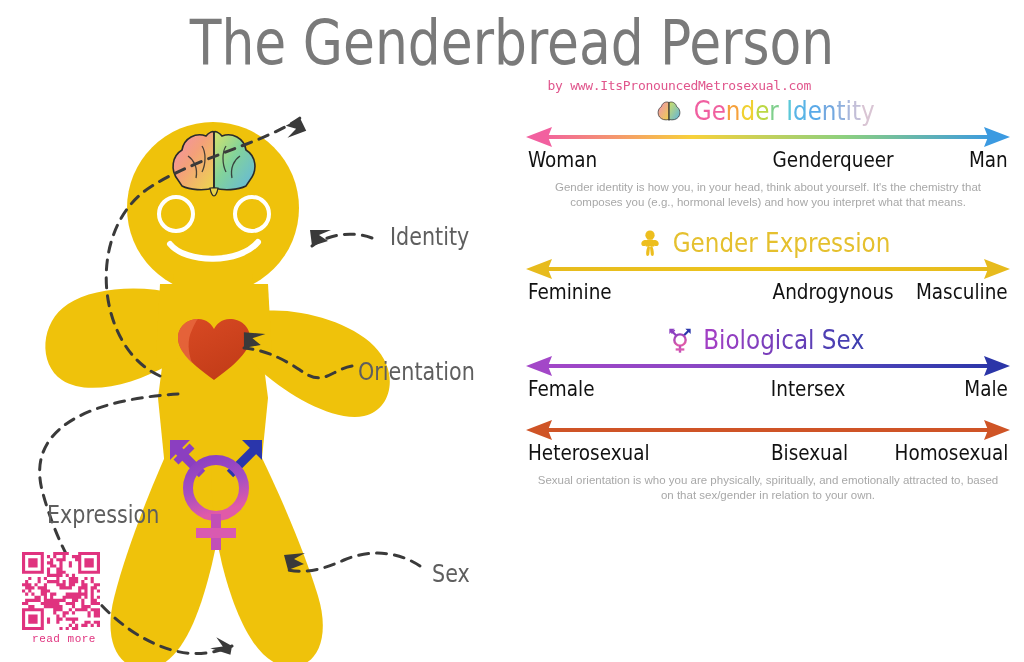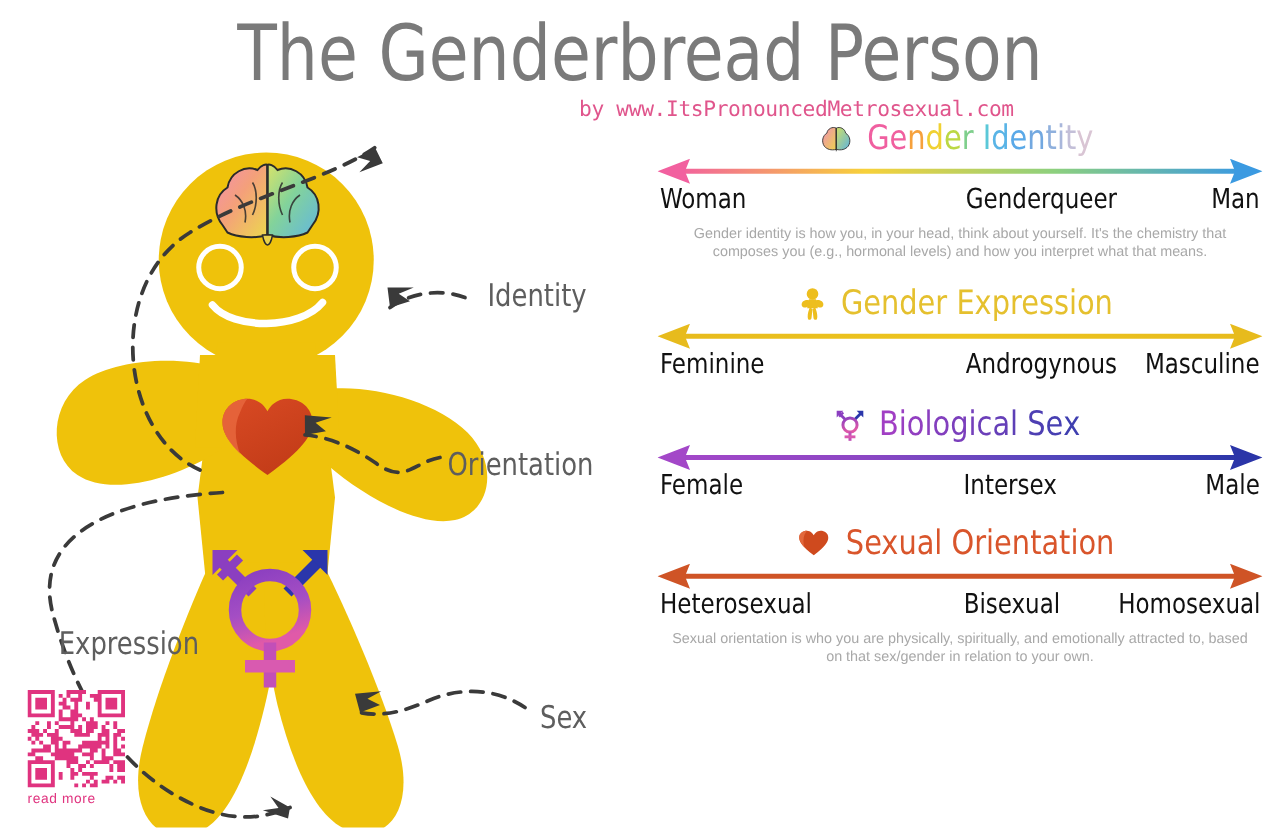--- a/index.html
+++ b/index.html
@@ -12,21 +12,21 @@
   
   .title{
     position:absolute;left:0;top:6px;width:1024px;text-align:center;
     font-family:"DejaVu Sans Condensed","Liberation Sans",sans-serif;
     font-size:62px;font-weight:400;color:#7a7a7a;letter-spacing:0px;
     transform:scaleX(0.93);transform-origin:50% 50%;white-space:nowrap;
   }
   .byline{
     position:absolute;right:118px;top:78px;
     font-family:"DejaVu Sans Mono","Liberation Mono",monospace;
-    font-size:17px;color:#e0558c;white-space:nowrap;letter-spacing:-0.3px;
+    font-size:13px;color:#e0558c;white-space:nowrap;letter-spacing:-0.3px;
   }
 
   
   .figure-wrap{position:absolute;left:0;top:98px;width:510px;height:576px;}
   .figure-wrap svg{display:block;}
 
   .lbl{
     position:absolute;
     font-family:"DejaVu Sans Condensed","Liberation Sans",sans-serif;
     color:#5e5e5e;font-size:25px;white-space:nowrap;
@@ -34,22 +34,22 @@
   }
   .lbl-identity{left:390px;top:124px;}
   .lbl-orientation{left:358px;top:259px;}
   .lbl-expression{left:47px;top:402px;}
   .lbl-sex{left:432px;top:461px;}
 
   
   .qr-block{position:absolute;left:22px;top:552px;width:84px;}
   .qr{width:78px;height:78px;display:block;}
   .qr-caption{
-    font-family:Liberation Sans, sans-serif;
-    font-size:11px;color:#e0337f;margin-top:3px;letter-spacing:0.5px;
+    font-family:Liberation Mono, monospace;
+    font-size:11px;color:#e0337f;margin-top:3px;letter-spacing:0.5px;text-align:center;
   }
 
   
   .spectra{position:absolute;left:512px;top:96px;width:512px;}
   .spectrum{position:relative;width:512px;}
 
   .sp-head{
     text-align:center;white-space:nowrap;
     font-family:"DejaVu Sans Condensed","Liberation Sans",sans-serif;
     font-size:27px;line-height:30px;
@@ -321,30 +321,20 @@
         <path d="M484 10 L458 0 L462 10 L458 20 Z" fill="#2b35a8"></path>
       </svg>
         </div>
         <div class="endpoints">
           <span class="ep-left">Female</span>
        <span class="ep-mid">Intersex</span>
        <span class="ep-right">Male</span>
         </div>
       </div>
       <div class="spectrum" style="margin-top: 14px;">
-        <div class="sp-head">
-          <span class="hicon"><svg width="26" height="22" viewBox="-20 -18 40 36">
-        <path d="M0 15 C-15 4 -19 -3 -19 -8 C-19 -14 -14 -17 -9 -17
-                 C-4 -17 -1 -13 0 -11 C1 -13 4 -17 9 -17 C14 -17 19 -14 19 -8
-                 C19 -3 15 4 0 15 Z" fill="#cf4a1e"></path>
-        <path d="M-9 -17 C-14 -17 -19 -14 -19 -8 C-19 -4 -16 0 -12 5
-                 C-14 0 -14 -7 -12 -12 Z" fill="#e2683c"></path>
-            </svg></span>
-          <span class="htxt" style="color: rgb(217, 85, 43);">Sexual Orientation</span>
-        </div>
         <div class="axis">
       <svg width="484" height="22" viewBox="0 0 484 22">
         <defs>
               <linearGradient id="ag3" x1="0" y1="0" x2="1" y2="0">
                 <stop offset="0.0%" stop-color="#cf5426"></stop>
                 <stop offset="50.0%" stop-color="#cf5426"></stop>
                 <stop offset="100.0%" stop-color="#cf5426"></stop>
               </linearGradient>
             </defs>
         <rect x="16" y="8" width="452" height="4" fill="url(#ag3)"></rect>

